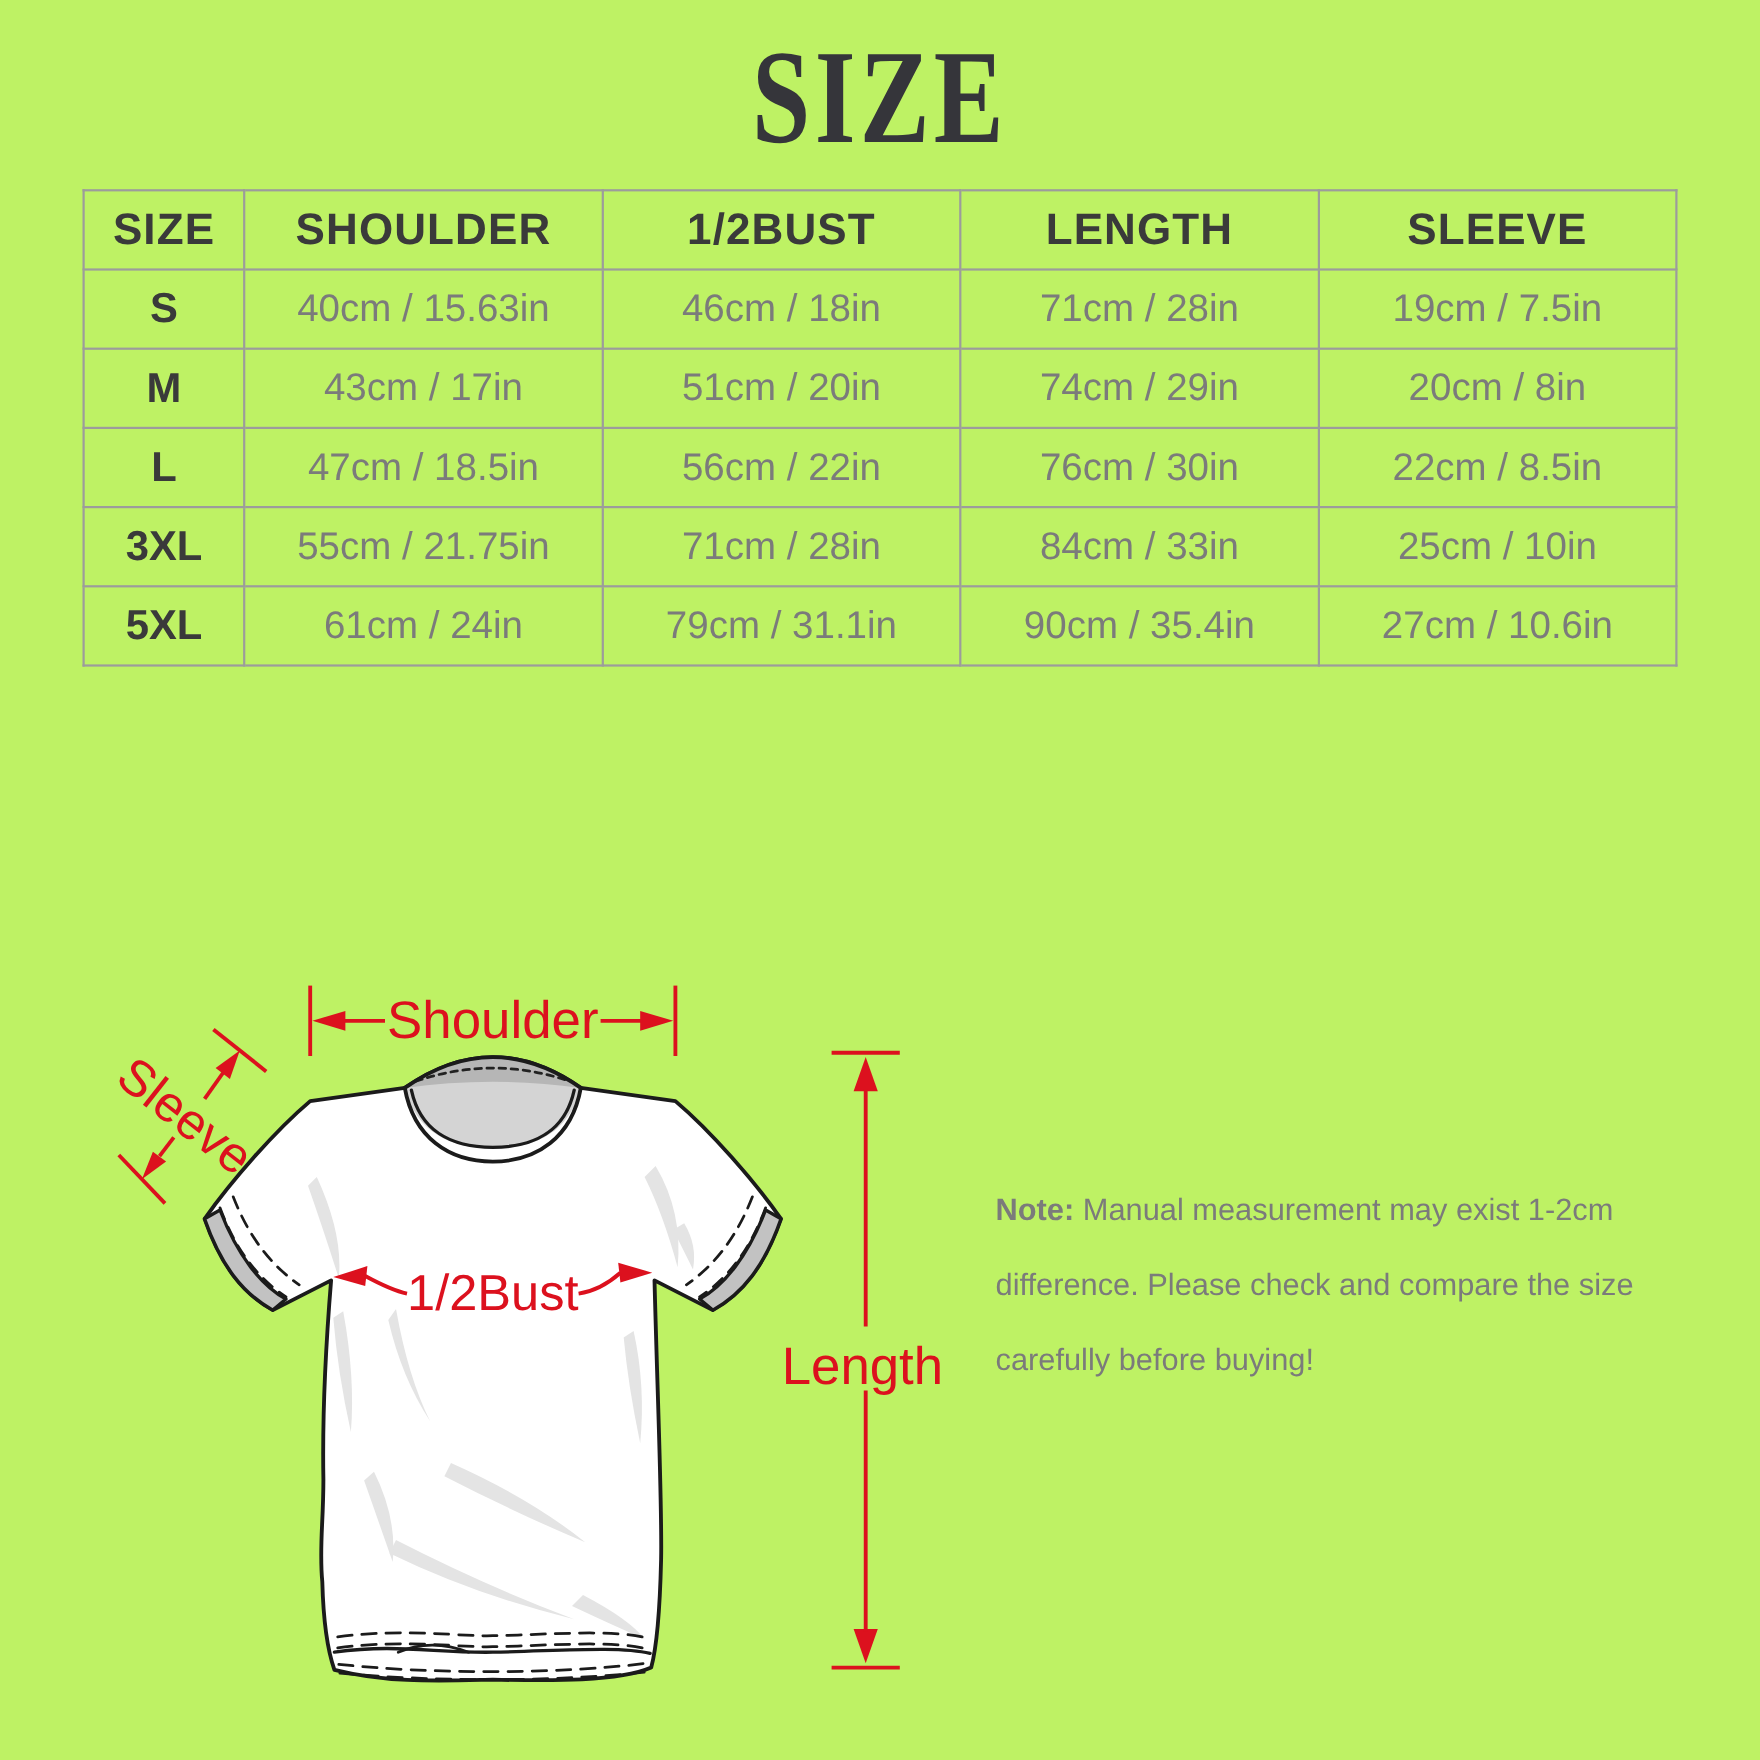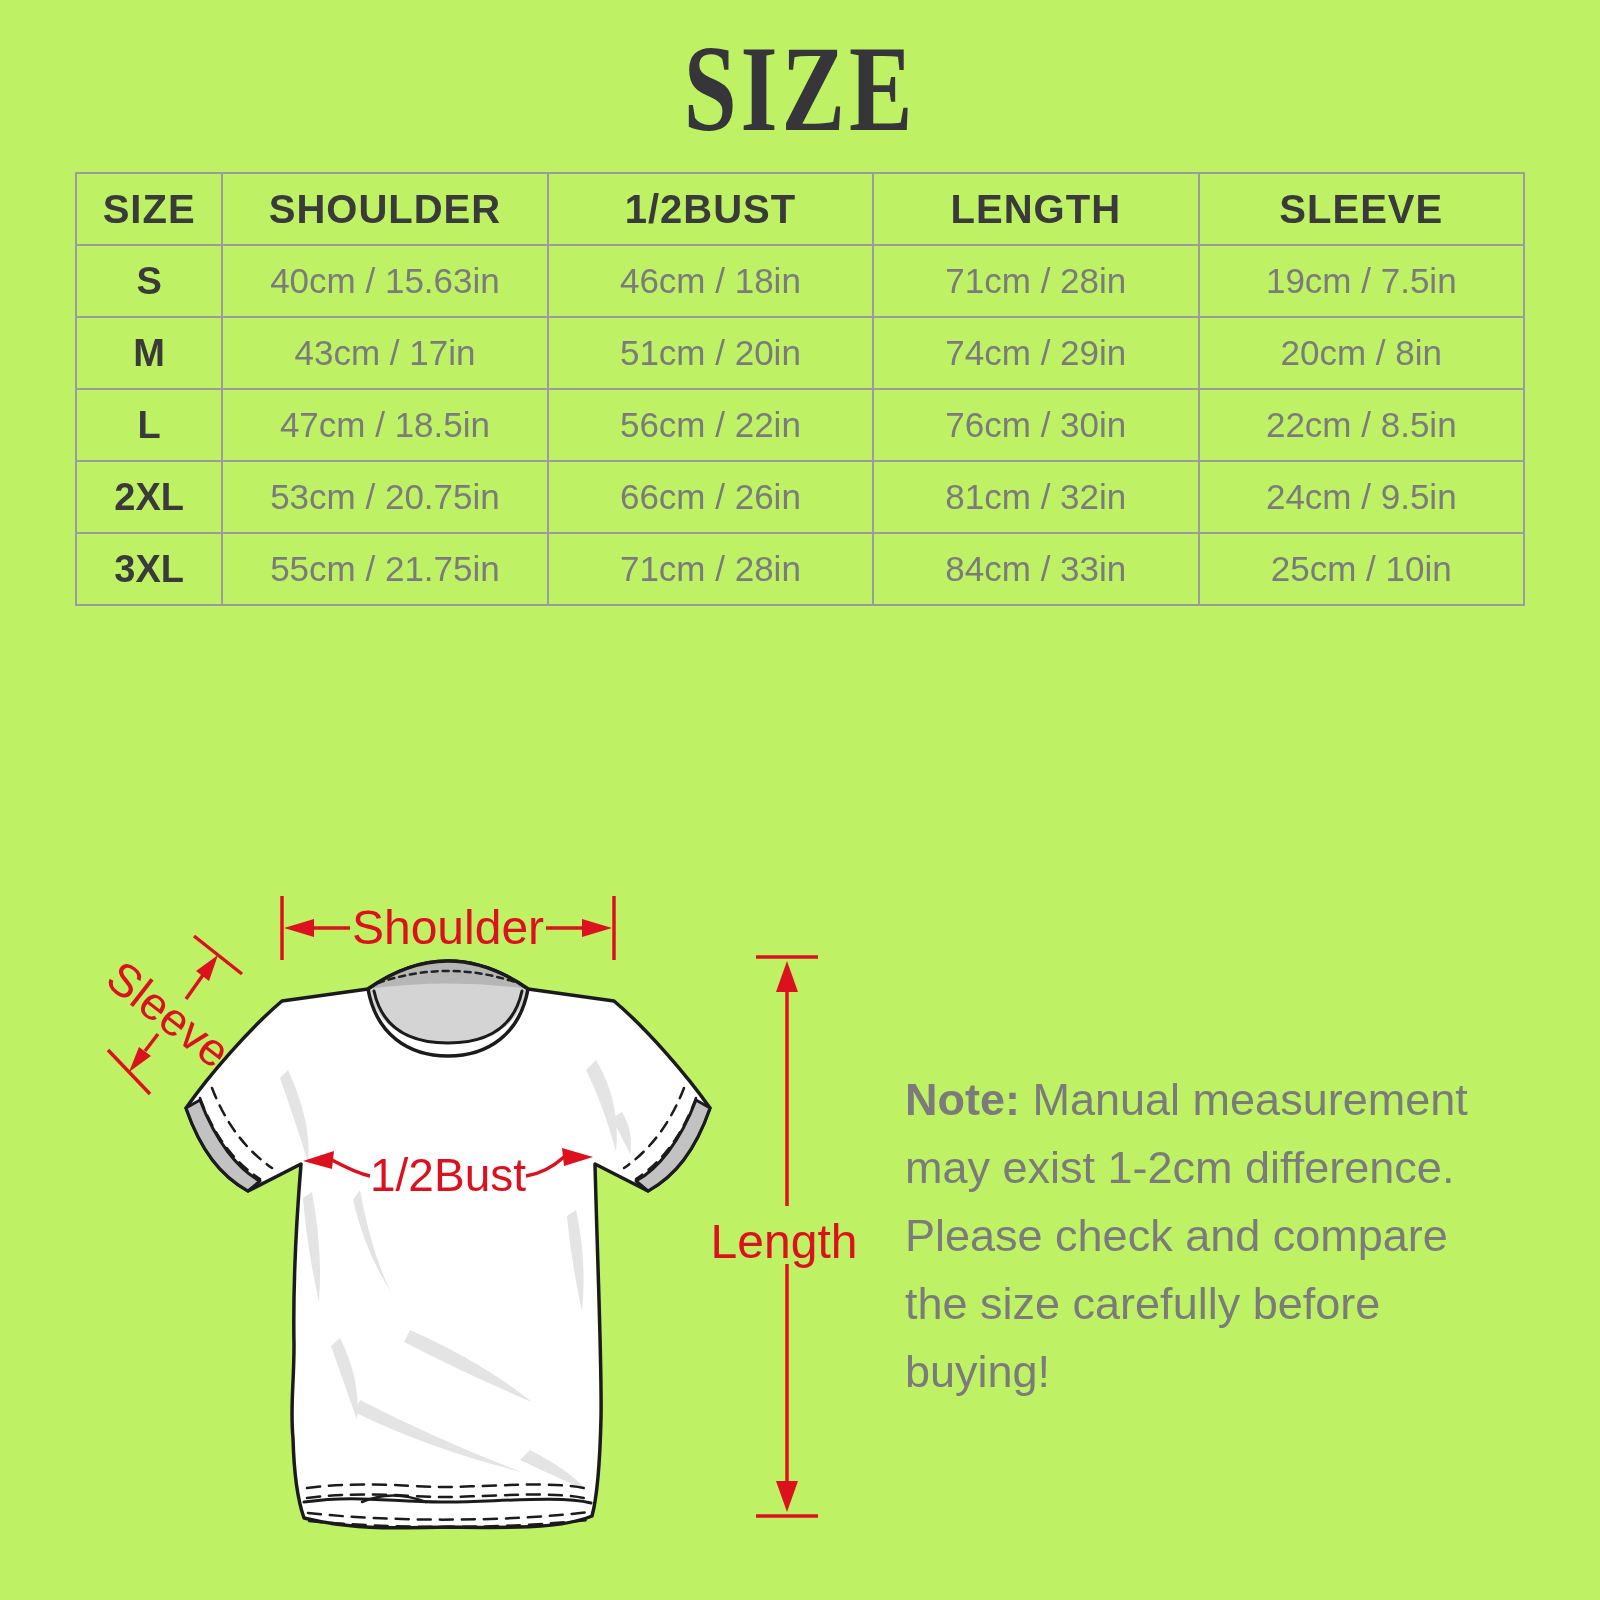--- a/index.html
+++ b/index.html
@@ -23,21 +23,21 @@
     height:70px; padding:0; overflow:hidden; white-space:nowrap;
   }
   .size-table thead th { font-size:40px; font-weight:bold; color:#3a3a3a; letter-spacing:1px; }
   .size-table tbody th { font-size:38px; font-weight:bold; color:#3a3a3a; }
   .size-table tbody td { font-size:35px; font-weight:normal; color:#7b7b7b;margin-left:48px; }
   .col-size { width:10.1%; }
   .col-m { width:22.475%; }
   svg.diagram { position:absolute; left:60px; top:860px; }
   .note {
     position:absolute; left:905px; top:1066px; width:614px;
-    font-size:45px; line-height:68px; color:#7b7b7b;
+    font-size:28px; line-height:68px; color:#7b7b7b;
   }
   .note .note-label { font-weight:bold; }
 </style>
 </head>
 <body>
 
 <div class="page">
 
   <div class="title">SIZE</div>
 
@@ -74,32 +74,32 @@
         <td>20cm / 8in</td>
       </tr>
       <tr>
         <th>L</th>
         <td>47cm / 18.5in</td>
         <td>56cm / 22in</td>
         <td>76cm / 30in</td>
         <td>22cm / 8.5in</td>
       </tr>
       <tr>
-        <th>2XL</th>
-        <td>53cm / 20.75in</td>
-        <td>66cm / 26in</td>
-        <td>81cm / 32in</td>
-        <td>24cm / 9.5in</td>
-      </tr>
-      <tr>
         <th>3XL</th>
         <td>55cm / 21.75in</td>
         <td>71cm / 28in</td>
         <td>84cm / 33in</td>
         <td>25cm / 10in</td>
+      </tr>
+      <tr>
+        <th>5XL</th>
+        <td>61cm / 24in</td>
+        <td>79cm / 31.1in</td>
+        <td>90cm / 35.4in</td>
+        <td>27cm / 10.6in</td>
       </tr>
     </tbody>
   </table>
 
   <svg class="diagram" width="800" height="740" viewBox="0 0 800 740" xmlns="http://www.w3.org/2000/svg">
 
     <g stroke-linejoin="round" stroke-linecap="round">
 
       <path d="M308,129 L222,141 C190,168 150,214 126,248 C141,291 161,316 188,331
            L241,304 C236,365 233,430 234,485 C234,525 230,548 233,578

